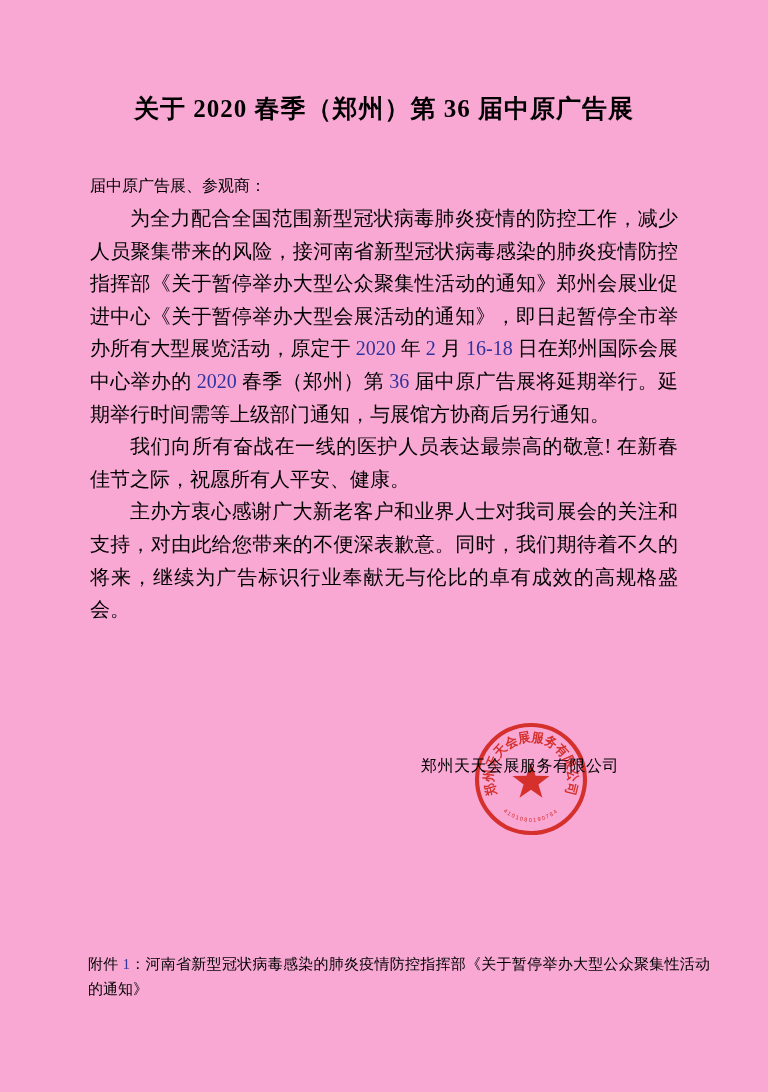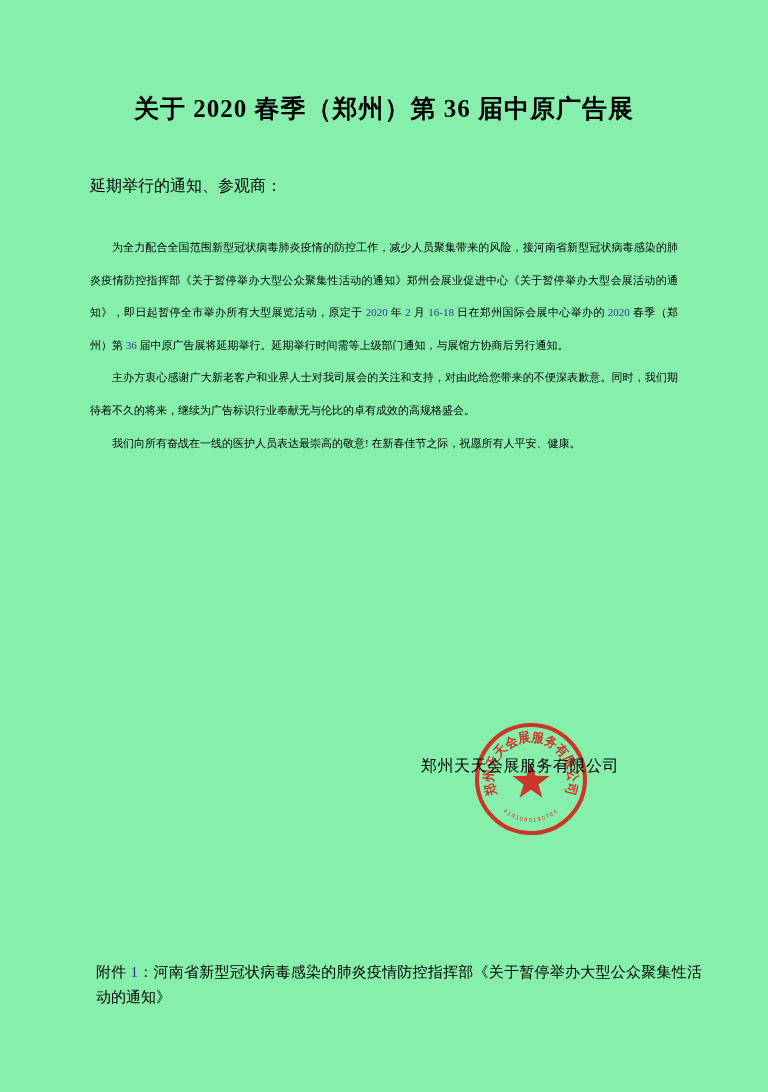--- a/index.html
+++ b/index.html
@@ -1,42 +1,41 @@
 <!DOCTYPE html>
 <html><head>
 <meta charset="utf-8">
 <style>
   html,body { margin:0; padding:0; background:#ffffff; }
   .page {
     position:relative;
     width:768px; height:1092px;
     margin:0 auto;
-    background:#86efac;
+    background:#f9a8d4;
     font-family:"Liberation Serif","DejaVu Serif",serif;
     color:#000000;
     overflow:hidden;
   }
   .content { padding:0 90px; }
 
   .doc-title {
     padding-top:82px;
     text-align:center;
     font-weight:700;
     font-size:25px;
     line-height:53px;
     letter-spacing:1px;
   }
   .salutation {
     margin-top:34px;
     font-size:16px;
     line-height:33px;
   }
   .body-text {
-    margin-top:29px;
-    font-size:11px;
+    font-size:20px;
     line-height:32.6px;
     text-align:justify;
   }
   .body-text p { margin:0; text-indent:2em; }
 
   
   .num {
     font-family:"Liberation Serif","DejaVu Serif",serif;
     color:#30339e;
   }
@@ -57,37 +56,37 @@
     z-index:2;
     opacity:0.92;
   }
   .attachments {
     position:absolute;
     top:952px; left:88px; width:622px;
     font-size:15px;
     line-height:25px;
     text-align:justify;
   }
-  .attachments div { margin:8px; }
+  .attachments div { margin:0; }
 </style>
 </head>
 <body>
 
 <div class="page">
   <div class="content">
     <div class="doc-title">
       <div>关于 2020 春季（郑州）第 36 届中原广告展</div>
     </div>
 
-    <div class="salutation">延期举行的通知、参观商：</div>
+    <div class="salutation">届中原广告展、参观商：</div>
 
     <div class="body-text">
       <p>为全力配合全国范围新型冠状病毒肺炎疫情的防控工作，减少人员聚集带来的风险，接河南省新型冠状病毒感染的肺炎疫情防控指挥部《关于暂停举办大型公众聚集性活动的通知》郑州会展业促进中心《关于暂停举办大型会展活动的通知》，即日起暂停全市举办所有大型展览活动，原定于 <span class="num">2020</span> 年 <span class="num">2</span> 月 <span class="num">16-18</span> 日在郑州国际会展中心举办的 <span class="num">2020</span> 春季（郑州）第 <span class="num">36</span> 届中原广告展将延期举行。延期举行时间需等上级部门通知，与展馆方协商后另行通知。</p>
+      <p>我们向所有奋战在一线的医护人员表达最崇高的敬意! 在新春佳节之际，祝愿所有人平安、健康。</p>
       <p>主办方衷心感谢广大新老客户和业界人士对我司展会的关注和支持，对由此给您带来的不便深表歉意。同时，我们期待着不久的将来，继续为广告标识行业奉献无与伦比的卓有成效的高规格盛会。</p>
-      <p>我们向所有奋战在一线的医护人员表达最崇高的敬意! 在新春佳节之际，祝愿所有人平安、健康。</p>
     </div>
   </div>
 
   <svg class="seal" viewBox="0 0 160 160" aria-hidden="true">
     <circle cx="80" cy="80" r="72" fill="none" stroke="#d2261e" stroke-width="5.5"></circle>
     <polygon fill="#d2261e" points="80,58 86.1,75.6 104.7,76.0 89.9,87.2 95.3,105.0 80,94.4 64.7,105.0 70.1,87.2 55.3,76.0 73.9,75.6"></polygon>
     <defs>
       <path id="sealArcTop" d="M 34.7 101.1 A 50 50 0 1 1 125.3 101.1" fill="none"></path>
       <path id="sealArcBottom" d="M 28.4 104.1 A 57 57 0 0 0 131.6 104.1" fill="none"></path>
     </defs>

